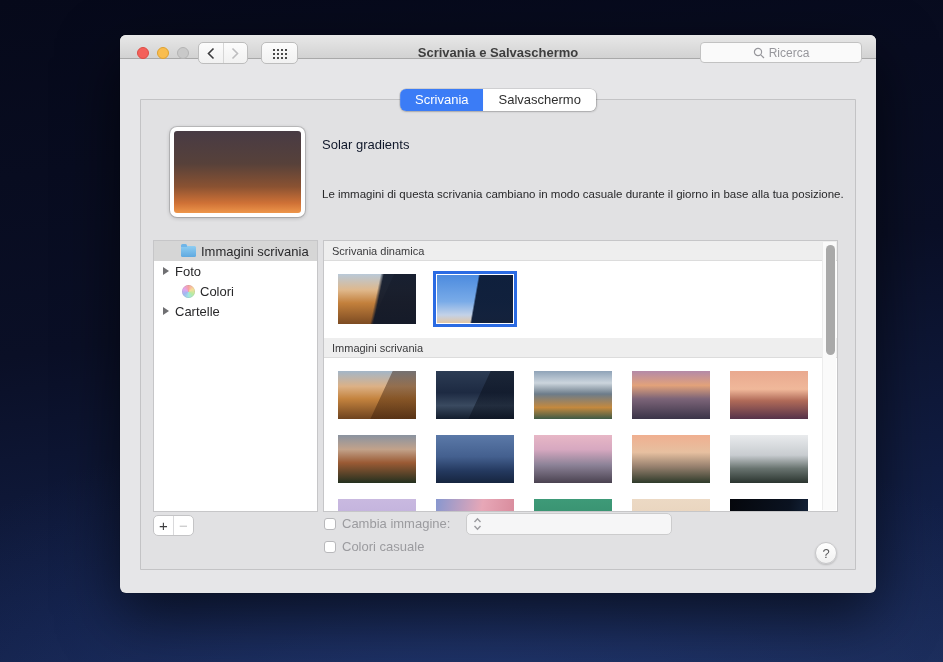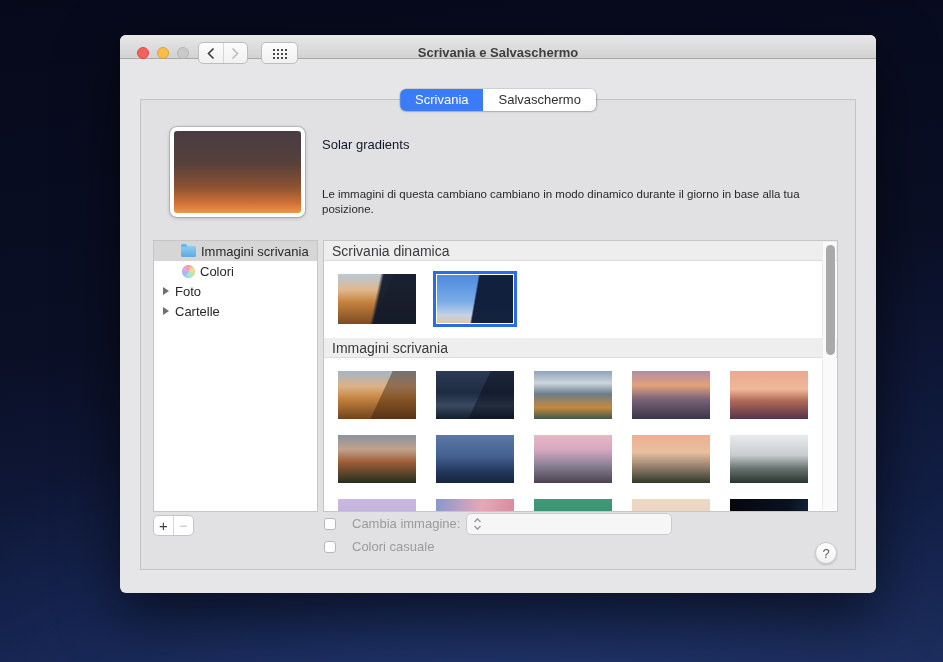--- a/index.html
+++ b/index.html
@@ -97,21 +97,21 @@
     background:conic-gradient(#f6a1a1,#f8dc9a,#b9eba0,#9fe6e2,#a3b6f2,#e3a6ee,#f6a1a1);
     box-shadow:inset 0 0 0 .5px rgba(0,0,0,.12);
   }
 
   
   .browser {
     position:absolute; left:203px; top:205px; width:515px; height:272px;
     background:#fff; border:1px solid #c6c6c8; overflow:hidden;
   }
   .section-header {
-    height:20px; line-height:20px; padding-left:8px; font-size:14px; color:#3a3a3c;
+    height:20px; line-height:20px; padding-left:8px; font-size:11px; color:#3a3a3c;
     background:#eeeeee; border-bottom:1px solid #dcdcdc;
   }
   .dyn-row { height:77px; padding:13px 0 0 14px; display:flex; gap:20px; }
   .dyn-thumb { width:78px; height:50px; }
   .dyn-thumb.selected { outline:3px solid #2b6be3; box-shadow:inset 0 0 0 1px #fff; }
   .grid { padding:13px 0 0 14px; display:grid; grid-template-columns:repeat(5,78px); grid-auto-rows:48px; column-gap:20px; row-gap:16px; }
   .grid-thumb { width:78px; height:48px; }
 
   .scrollbar {
     position:absolute; top:1px; right:1px; bottom:1px; width:14px;
@@ -125,21 +125,21 @@
   
   .plusminus {
     position:absolute; left:33px; top:480px; width:41px; height:21px;
     background:#fff; border:1px solid #c4c4c6; border-radius:5px;
     display:flex; overflow:hidden;
   }
   .pm-seg { flex:1; display:flex; align-items:center; justify-content:center; font-size:15px; }
   .pm-plus { color:#3c3c3e; border-right:1px solid #d9d9db; }
   .pm-minus { color:#c2c2c4; }
 
-  .chk-row { position:absolute; display:flex; align-items:center; gap:16px; font-size:13px; color:#9b9b9f; }
+  .chk-row { position:absolute; display:flex; align-items:center; gap:6px; font-size:13px; color:#9b9b9f; }
   .chk-row1 { left:204px; top:481px; }
   .chk-row2 { left:204px; top:504px; }
   .checkbox { width:12px; height:12px; background:#fff; border:1px solid #b8b8bb; border-radius:3px; }
 
   .popup {
     position:absolute; left:346px; top:478px; width:206px; height:22px;
     background:#f6f6f7; border:1px solid #cccccd; border-radius:5px;
     display:flex; align-items:center; font-size:13px; color:#9b9b9f;
   }
   .popup-label { flex:1; padding-left:10px; }
@@ -176,46 +176,53 @@
           <svg width="9" height="13" viewBox="0 0 9 13">
               <path d="M1.5 1.5 L6.5 6.5 L1.5 11.5" fill="none" stroke="#bdbdbf" stroke-width="1.6"></path>
             </svg>
         </div>
       </div>
 
       <div class="tb-btn grid-btn">
         <div class="grid-glyph"></div>
       </div>
 
+      <div class="search-field">
+        <svg width="12" height="12" viewBox="0 0 12 12">
+            <circle cx="5" cy="5" r="3.6" fill="none" stroke="#97979c" stroke-width="1.2"></circle>
+            <path d="M7.8 7.8 L11 11" stroke="#97979c" stroke-width="1.2"></path>
+          </svg>
+        <span>Ricerca</span>
+      </div>
     </div>
 
     <div class="tab-panel"></div>
     <div class="tabs">
       <div class="tab active">Scrivania</div>
       <div class="tab">Salvaschermo</div>
     </div>
 
     <div class="preview-well">
       <div class="preview-thumb" style="background: linear-gradient(rgb(72, 59, 68) 0%, rgb(87, 65, 58) 40%, rgb(138, 82, 50) 68%, rgb(207, 113, 54) 88%, rgb(238, 150, 74) 100%);"></div>
     </div>
     <div class="preview-title">Solar gradients</div>
-    <div class="preview-desc">Le immagini di questa cambiano cambiano in modo dinamico durante il giorno in base alla tua posizione.</div>
+    <div class="preview-desc">Le immagini di questa scrivania cambiano in modo casuale durante il giorno in base alla tua posizione.</div>
 
     <div class="sidebar">
       <div class="side-row selected">
         <span class="folder-ico"></span>
         <span>Immagini scrivania</span>
       </div>
       <div class="side-row">
+        <span class="tri right"></span>
+        <span>Foto</span>
+      </div>
+      <div class="side-row">
         <span class="wheel-ico"></span>
         <span>Colori</span>
-      </div>
-      <div class="side-row">
-        <span class="tri right"></span>
-        <span>Foto</span>
       </div>
       <div class="side-row">
         <span class="tri right"></span>
         <span>Cartelle</span>
       </div>
     </div>
 
     <div class="browser">
       <div class="section-header">Scrivania dinamica</div>
       <div class="dyn-row">

